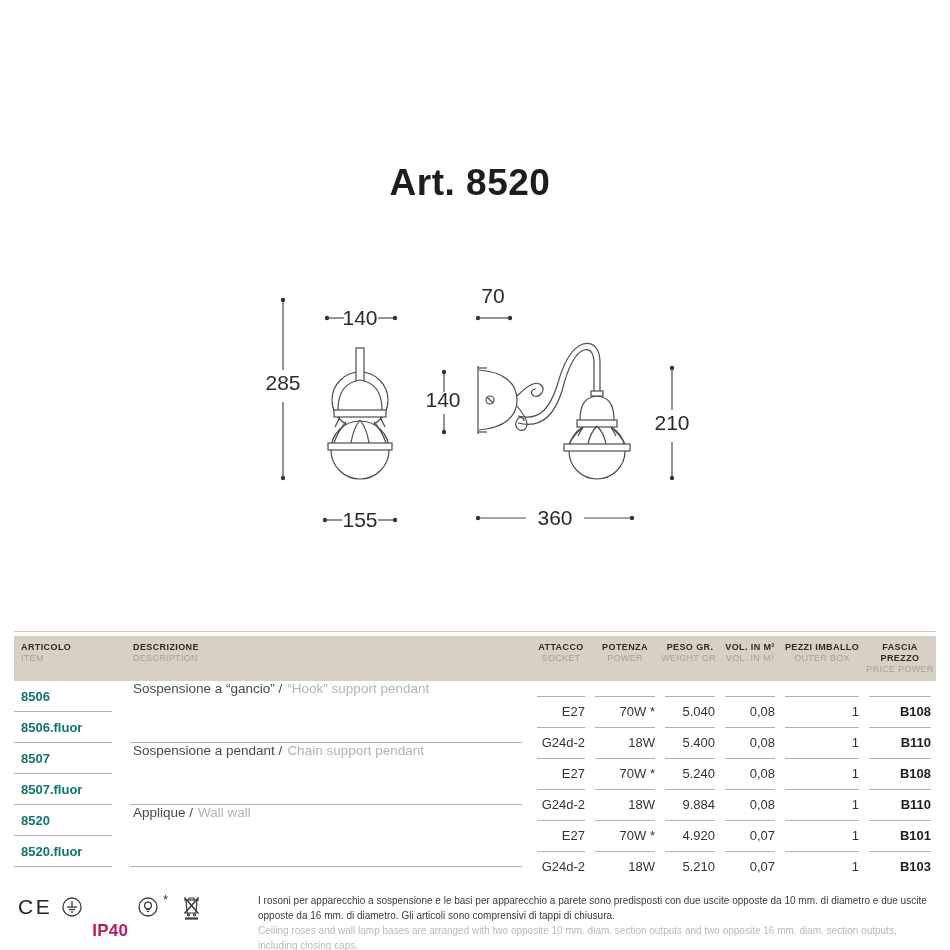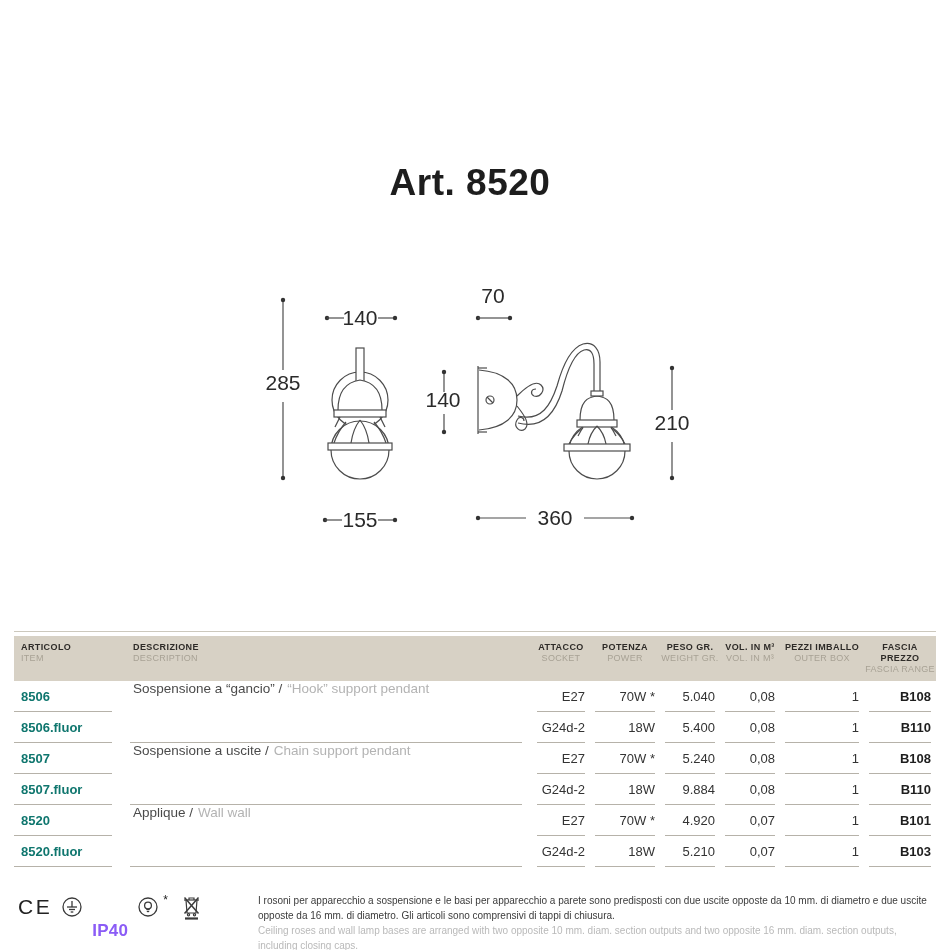--- a/index.html
+++ b/index.html
@@ -29,29 +29,29 @@
   .group{display:grid;grid-template-columns:106px 412px 58px 70px 60px 60px 84px 72px;
          grid-auto-rows:31px;}
   .cell{border-bottom:1px solid #b6b2a9;font-size:13px;}
   .g-item{grid-column:1;line-height:31px;font-weight:700;color:#0f766e;
           padding-left:7px;margin-right:8px;}
   .r1{grid-row:1;} .r2{grid-row:2;}
   .g-desc{grid-column:2;grid-row:1/3;display:flex;
           margin:0 10px;padding-left:3px;font-size:13.5px;}
   .d-it{color:#4a4a4a;white-space:pre;}
   .d-en{color:#b3b3b3;margin-left:5px;}
-  .g-data{line-height:31px;text-align:right;color:#333;margin:0 5px;}
+  .g-data{line-height:31px;text-align:right;color:#333;margin:15px 5px;}
   .c3{grid-column:3;} .c4{grid-column:4;} .c5{grid-column:5;}
   .c6{grid-column:6;} .c7{grid-column:7;} .c8{grid-column:8;}
   .price{font-weight:700;color:#1e1e1e;}
 
   
   .cert-row{position:absolute;left:18px;top:873px;display:flex;align-items:center;gap:9px;}
   .ce{font-size:21px;letter-spacing:2.5px;color:#222;}
-  .ip{font-size:17px;font-weight:600;color:#8b5cf6;letter-spacing:.3px;margin-top:48px;}
+  .ip{font-size:17px;font-weight:600;color:#be185d;letter-spacing:.3px;margin-top:48px;}
   .icn{display:block;}
   .sup-ast{font-size:12px;color:#222;position:relative;top:-7px;left:-5px;}
 
   .notes{position:absolute;left:258px;top:893px;width:676px;font-size:10px;line-height:1.5;}
   .note-it{color:#3b3b3b;}
   .note-en{color:#b9b9b9;}
 </style>
 </head>
 <body>
 
@@ -196,21 +196,21 @@
       <div class="th cc">
         <div class="it">VOL. IN M³</div>
         <div class="en">VOL. IN M³</div>
       </div>
       <div class="th cc">
         <div class="it">PEZZI IMBALLO</div>
         <div class="en">OUTER BOX</div>
       </div>
       <div class="th cc">
         <div class="it">FASCIA PREZZO</div>
-        <div class="en">FASCIA RANGE</div>
+        <div class="en">PRICE POWER</div>
       </div>
     </div>
 
     <div class="group">
       <div class="cell g-item r1">8506</div>
       <div class="cell g-desc">
         <span class="d-it">Sospensione a “gancio” /</span>
         <span class="d-en">“Hook” support pendant</span>
       </div>
       <div class="cell g-data c3 r1">E27</div>
@@ -224,21 +224,21 @@
       <div class="cell g-data c4 r2">18W</div>
       <div class="cell g-data c5 r2">5.400</div>
       <div class="cell g-data c6 r2">0,08</div>
       <div class="cell g-data c7 r2">1</div>
       <div class="cell g-data c8 r2 price">B110</div>
     </div>
 
     <div class="group">
       <div class="cell g-item r1">8507</div>
       <div class="cell g-desc">
-        <span class="d-it">Sospensione a uscite /</span>
+        <span class="d-it">Sospensione a pendant /</span>
         <span class="d-en">Chain support pendant</span>
       </div>
       <div class="cell g-data c3 r1">E27</div>
       <div class="cell g-data c4 r1">70W *</div>
       <div class="cell g-data c5 r1">5.240</div>
       <div class="cell g-data c6 r1">0,08</div>
       <div class="cell g-data c7 r1">1</div>
       <div class="cell g-data c8 r1 price">B108</div>
       <div class="cell g-item r2">8507.fluor</div>
       <div class="cell g-data c3 r2">G24d-2</div>

